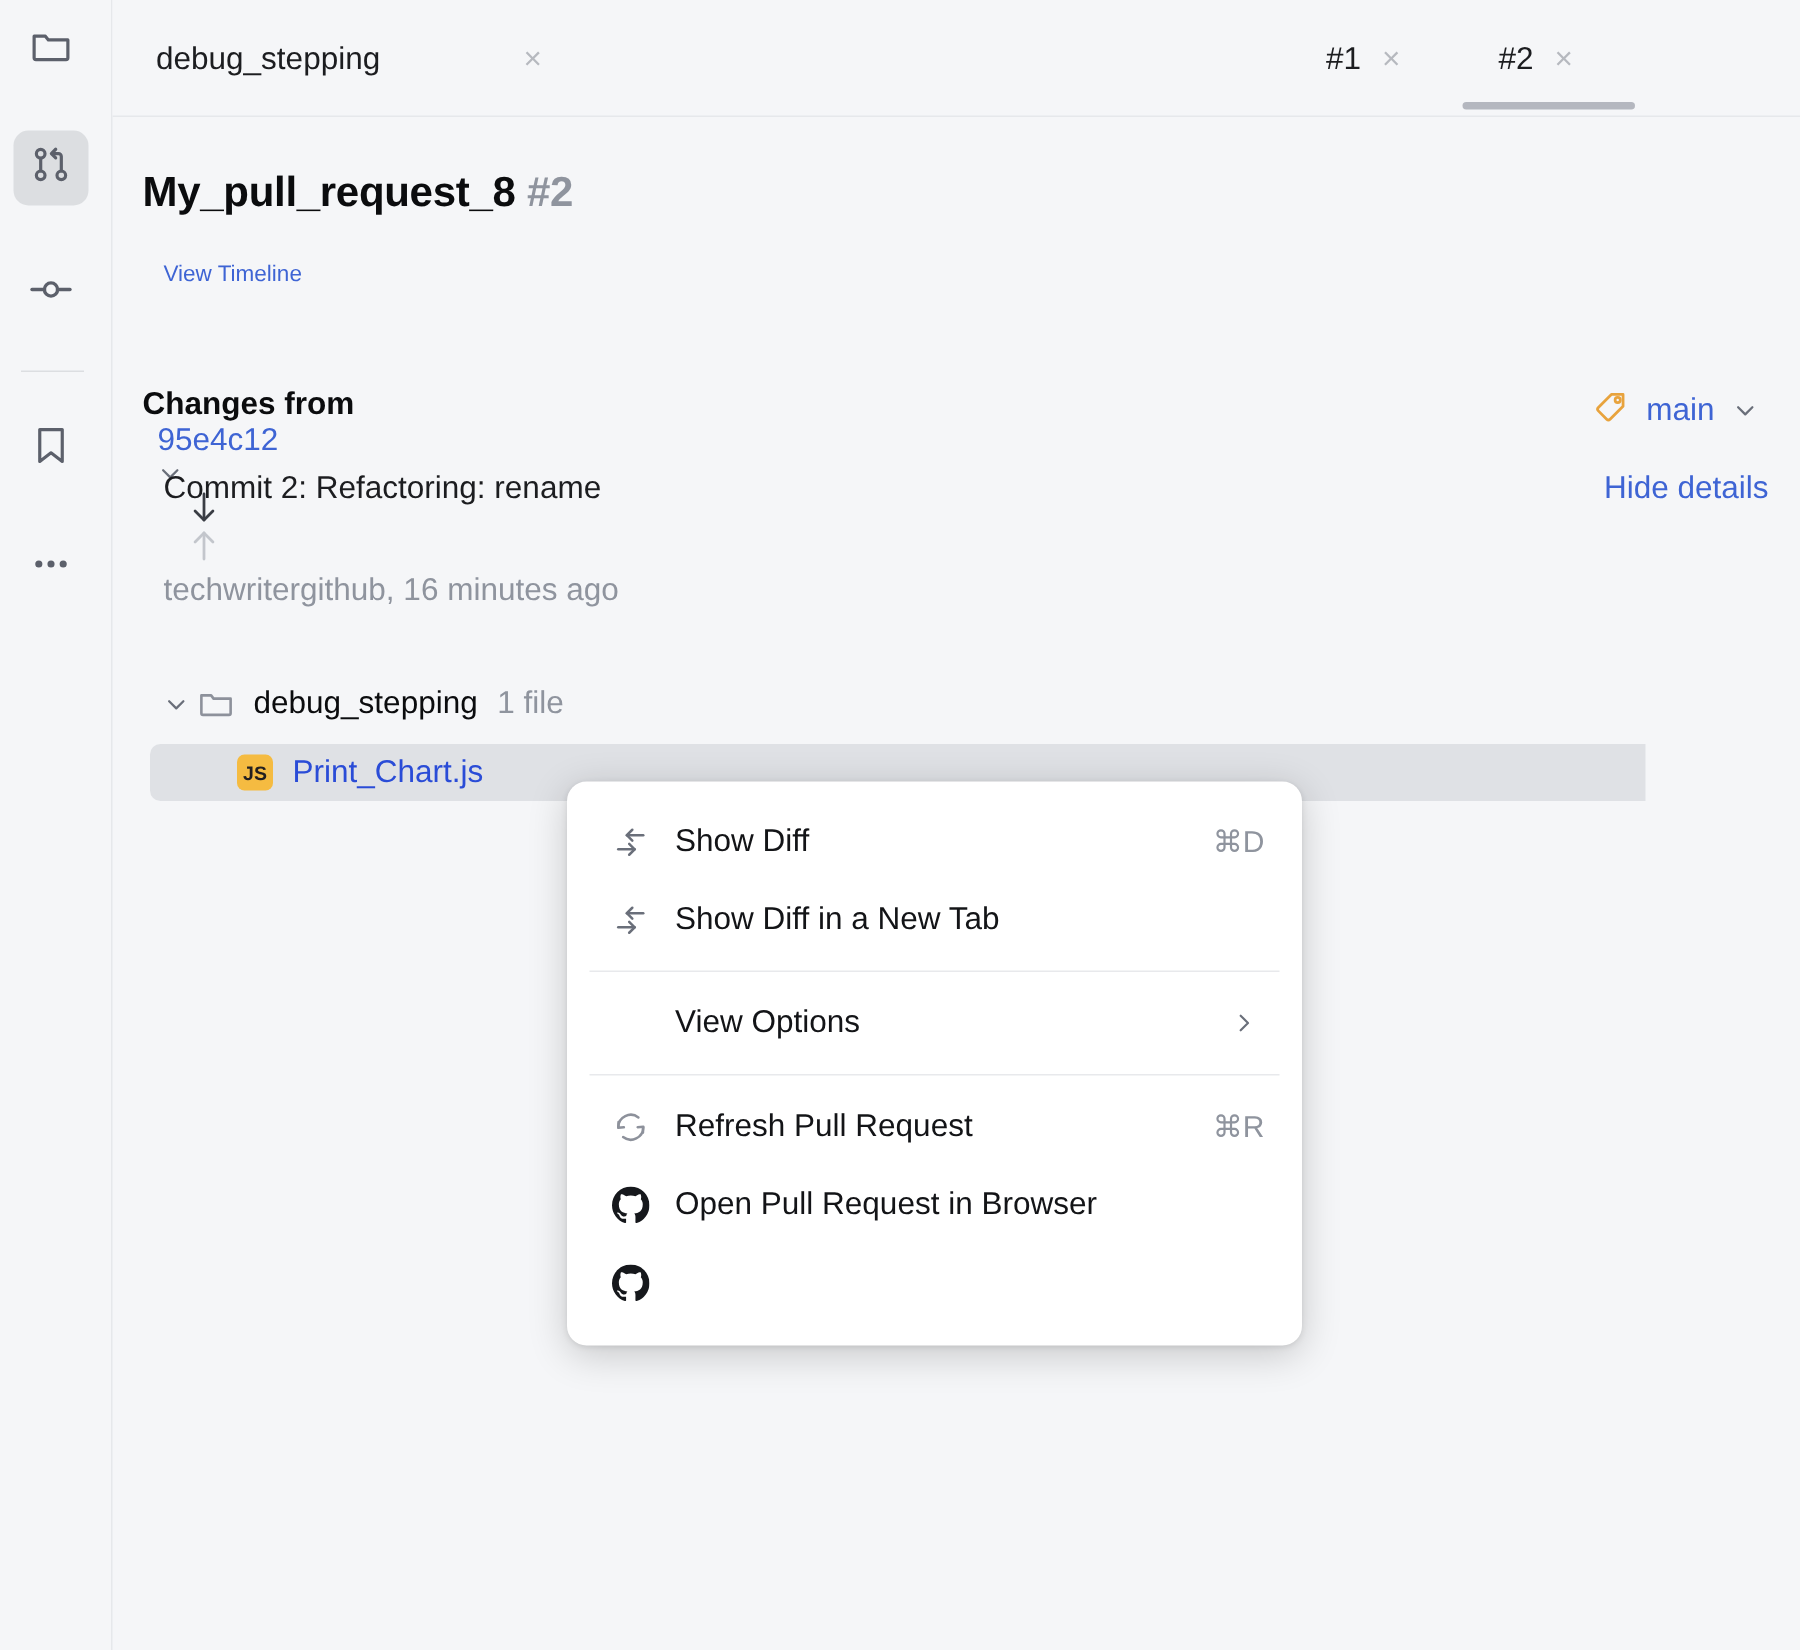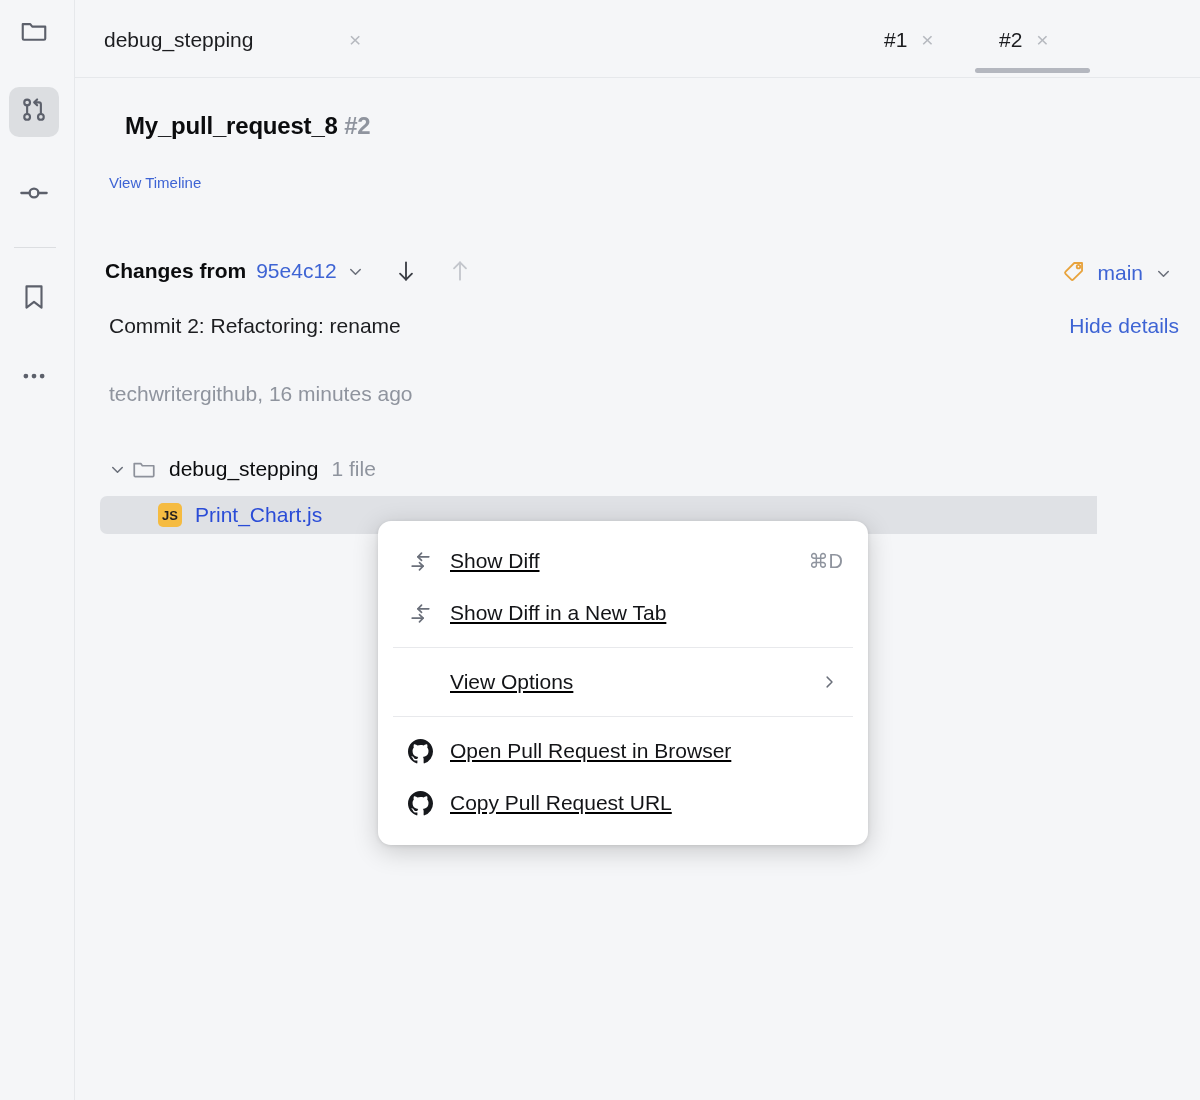--- a/index.html
+++ b/index.html
@@ -49,36 +49,37 @@
   }
   .tab-indicator {
     position: absolute; height: 5px; border-radius: 3px;
     background: #b4b7bf; bottom: 4px;
   }
 
   
   .content { position: absolute; left: 75px; top: 78px; width: 1125px; }
 
   .pr-title {
-    position: absolute; left: 50px; top: 34px;
-    font-size: 24px; font-weight: bold; color: #0b0c0e; letter-spacing: -0.2px;
+    position: absolute; left: 20px; top: 34px;
+    font-size: 28px; font-weight: bold; color: #0b0c0e; letter-spacing: -0.2px;
     white-space: nowrap;
   }
   .pr-title .num { color: #8f949e; }
 
   .view-timeline {
     position: absolute; left: 34px; top: 96px;
     font-size: 15px; color: #3e64d4;
     white-space: nowrap;
   }
 
   .changes-row {
-    position: absolute; left: 30px; top: 180px;
-    display: flex; align-items: center; gap: 0px;
-    white-space: nowrap;
+    position: absolute; left: 20px; top: 180px;
+    display: flex; gap: 0px;
+    white-space: nowrap;
+    flex-direction: column;
   }
   .changes-label { font-size: 21px; font-weight: bold; color: #0b0c0e; }
   .changes-hash { font-size: 21px; color: #3e64d4; margin-left: 10px; }
   .chev { margin-left: 9px; display: inline-flex; align-items: center; }
   .nav-arrow { margin-left: 28px; display: inline-flex; align-items: center; }
 
   .branch-row {
     position: absolute; right: 27px; top: 180px;
     display: flex; align-items: center; gap: 9px;
     white-space: nowrap;
@@ -135,21 +136,20 @@
     box-shadow: 0 6px 26px rgba(0,0,0,0.19), 0 1px 4px rgba(0,0,0,0.10);
     padding: 14px 0 16px 0;
   }
   .mi {
     position: relative;
     height: 52px;
     margin: 0 8px;
     border-radius: 8px;
     display: flex; align-items: center;
     white-space: nowrap;
-    text-decoration: underline;
   }
   .mi.selected { background: #d3dcf8; }
   .mi-ico {
     width: 34px; margin-left: 22px;
     display: inline-flex; align-items: center; justify-content: flex-start;
     flex: 0 0 auto;
   }
   .mi-label { font-size: 21px; color: #131417; margin-left: 8px; }
   .mi-shortcut {
     position: absolute; right: 17px;
@@ -352,36 +352,47 @@
         <svg width="18" height="18" viewBox="0 0 24 24" fill="none" stroke="#6a6f7a" stroke-width="1.9" stroke-linecap="round" stroke-linejoin="round">
           <path d="M9.5 5.5 16 12l-6.5 6.5"></path>
         </svg>
       </span>
     </div>
 
 
 
     <div class="mi-sep"></div>
 
+    <div class="mi">
+      <span class="mi-ico">
+        <svg width="25" height="25" viewBox="0 0 24 24" fill="none" stroke="#8d919b" stroke-width="1.6" stroke-linecap="round" stroke-linejoin="round">
+          <path d="M20 12a8 8 0 0 1-12.9 6.3"></path>
+          <path d="M4 12a8 8 0 0 1 12.9-6.3"></path>
+          <path d="M4.2 8.6 4 12.3 7.6 12"></path>
+          <path d="M19.8 15.4 20 11.7 16.4 12"></path>
+        </svg>
+      </span>
+      <span class="mi-label">Refresh Pull Request</span>
+      <span class="mi-shortcut">⌘R</span>
+    </div>
 
     <div class="mi">
       <span class="mi-ico">
         <svg width="25" height="25" viewBox="0 0 16 16" fill="#16181c">
           <path d="M8 0C3.58 0 0 3.58 0 8c0 3.54 2.29 6.53 5.47 7.59.4.07.55-.17.55-.38 0-.19-.01-.82-.01-1.49-2.01.37-2.53-.49-2.69-.94-.09-.23-.48-.94-.82-1.13-.28-.15-.68-.52-.01-.53.63-.01 1.08.58 1.23.82.72 1.21 1.87.87 2.33.66.07-.52.28-.87.51-1.07-1.78-.2-3.64-.89-3.64-3.95 0-.87.31-1.59.82-2.15-.08-.2-.36-1.02.08-2.12 0 0 .67-.21 2.2.82a7.4 7.4 0 0 1 2-.27c.68 0 1.36.09 2 .27 1.53-1.04 2.2-.82 2.2-.82.44 1.1.16 1.92.08 2.12.51.56.82 1.27.82 2.15 0 3.07-1.87 3.75-3.65 3.95.29.25.54.73.54 1.48 0 1.07-.01 1.93-.01 2.2 0 .21.15.46.55.38A8.01 8.01 0 0 0 16 8c0-4.42-3.58-8-8-8z"></path>
         </svg>
       </span>
       <span class="mi-label">Open Pull Request in Browser</span>
       <span class="mi-shortcut"></span>
     </div>
 
     <div class="mi">
       <span class="mi-ico">
         <svg width="25" height="25" viewBox="0 0 16 16" fill="#16181c">
           <path d="M8 0C3.58 0 0 3.58 0 8c0 3.54 2.29 6.53 5.47 7.59.4.07.55-.17.55-.38 0-.19-.01-.82-.01-1.49-2.01.37-2.53-.49-2.69-.94-.09-.23-.48-.94-.82-1.13-.28-.15-.68-.52-.01-.53.63-.01 1.08.58 1.23.82.72 1.21 1.87.87 2.33.66.07-.52.28-.87.51-1.07-1.78-.2-3.64-.89-3.64-3.95 0-.87.31-1.59.82-2.15-.08-.2-.36-1.02.08-2.12 0 0 .67-.21 2.2.82a7.4 7.4 0 0 1 2-.27c.68 0 1.36.09 2 .27 1.53-1.04 2.2-.82 2.2-.82.44 1.1.16 1.92.08 2.12.51.56.82 1.27.82 2.15 0 3.07-1.87 3.75-3.65 3.95.29.25.54.73.54 1.48 0 1.07-.01 1.93-.01 2.2 0 .21.15.46.55.38A8.01 8.01 0 0 0 16 8c0-4.42-3.58-8-8-8z"></path>
         </svg>
       </span>
-      <span class="mi-label">Copy Pull Request URL</span>
       <span class="mi-shortcut"></span>
     </div>
 
   </div>
 
 </div>
 
 </body></html>

